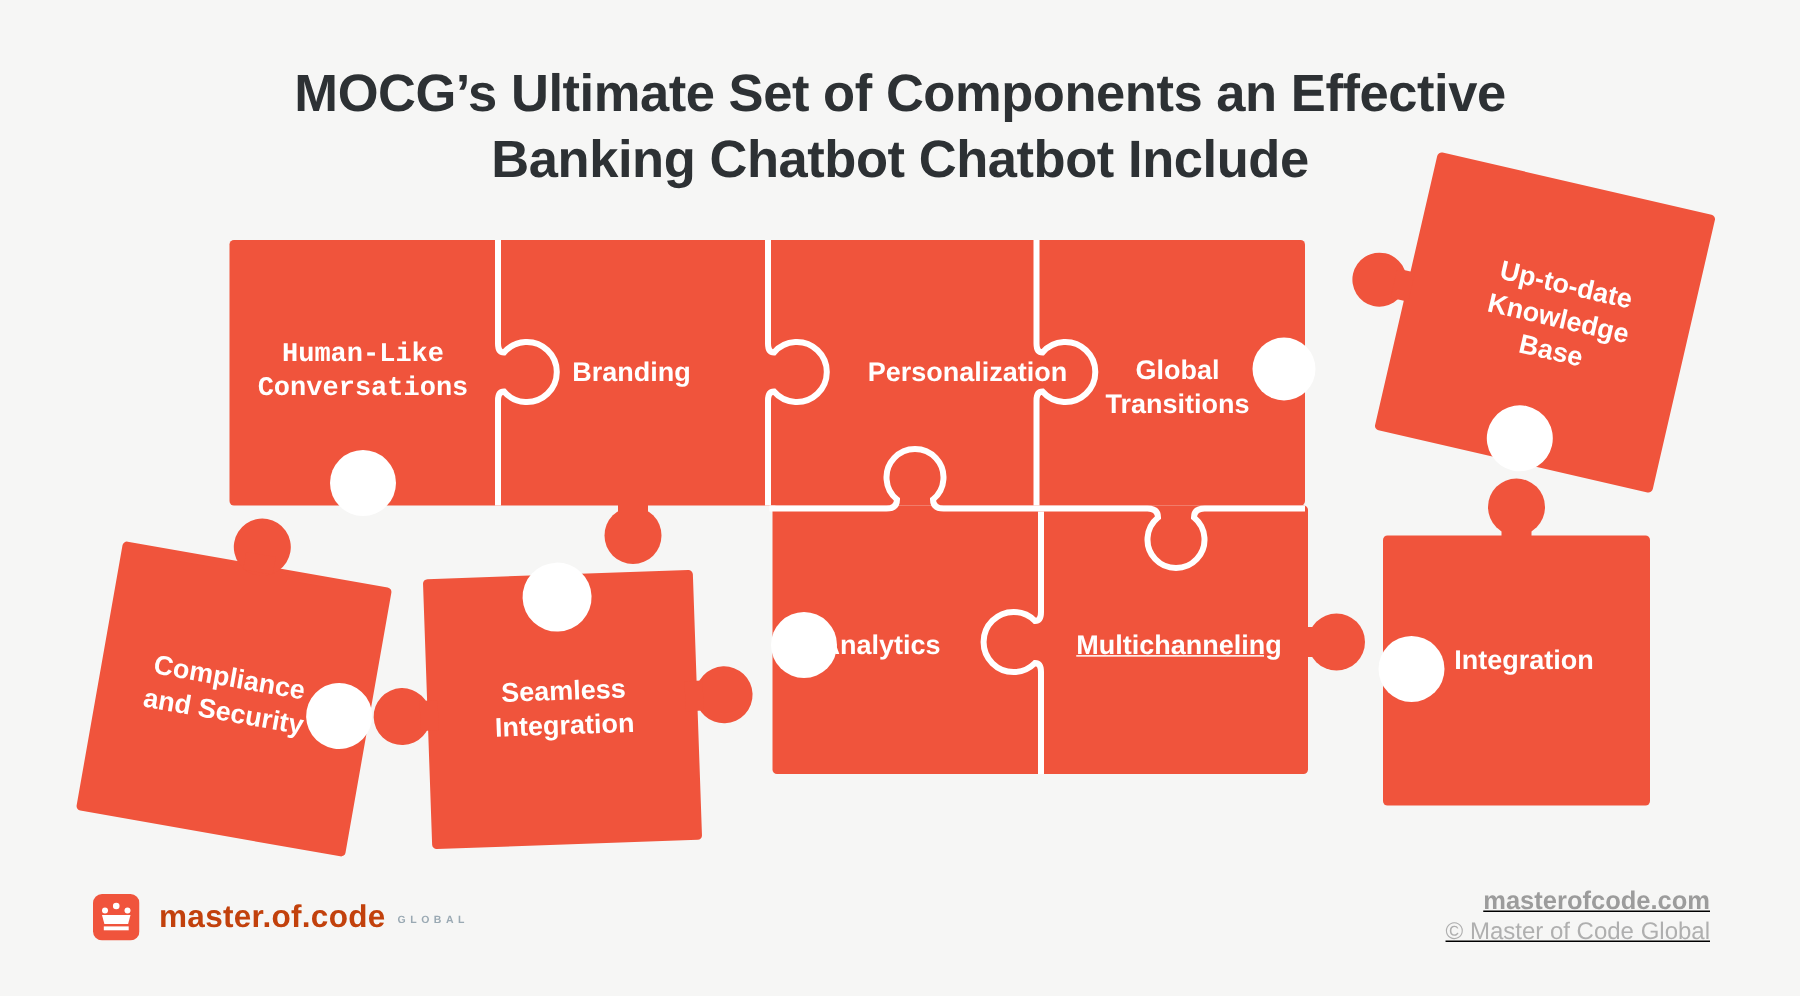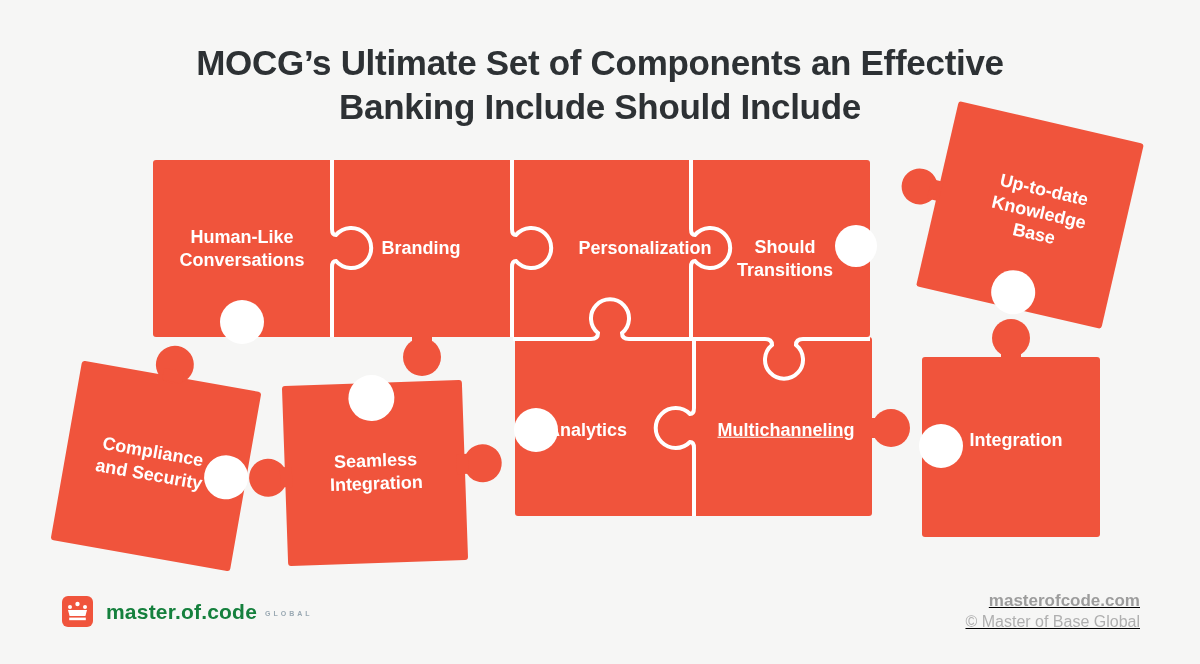--- a/index.html
+++ b/index.html
@@ -21,41 +21,41 @@
     position:absolute;color:#FFFFFF;font-weight:700;font-size:18px;
     line-height:1.25;text-align:center;transform:translate(-50%,-50%);
     width:max-content;
   }
   .rot13{transform:translate(-50%,-50%) rotate(13deg);}
   .rot10{transform:translate(-50%,-50%) rotate(10deg);}
   .rotm2{transform:translate(-50%,-50%) rotate(-2deg);}
   .footer-left{position:absolute;left:62px;top:596px;display:flex;align-items:center;}
   .logo-box{width:31px;height:31px;flex:0 0 auto;}
   .brand{
-    margin-left:13px;font-size:21px;font-weight:700;color:#15803d;
+    margin-left:13px;font-size:21px;font-weight:700;color:#c2410c;
     letter-spacing:0.2px;
   }
   .brand-suffix{
     margin-left:8px;font-size:7px;font-weight:700;color:#9AA9B3;
     letter-spacing:3px;margin-top:3px;
   }
   .footer-right{
     position:absolute;right:60px;top:590px;text-align:right;line-height:21px;text-decoration:underline;
   }
   .site{font-size:17px;font-weight:700;color:#9C9C9C;}
   .copyright{font-size:16px;font-weight:400;color:#AFAFAF;}
 </style>
 </head>
 <body>
 
 <div class="stage">
 
   <div class="title">
     <div>MOCG’s Ultimate Set of Components an Effective</div>
-    <div>Banking Include Should Include</div>
+    <div>Banking Chatbot Chatbot Include</div>
   </div>
 
   <svg class="puzzle-svg" width="1200" height="664" viewBox="0 0 1200 664">
 
     <g>
       <rect class="pc" x="153" y="160" width="717" height="177" rx="3"></rect>
     </g>
 
     <g>
       <rect class="pc" x="515" y="337" width="357" height="179" rx="3"></rect>
@@ -102,24 +102,24 @@
 
     <path class="seam" d="M332,160 L332,229 Q332,235 336,235 A20,20 0 1 1 336,261 Q332,261 332,267 L332,337"></path>
     <path class="seam" d="M512,160 L512,229 Q512,235 516,235 A20,20 0 1 1 516,261 Q512,261 512,267 L512,337"></path>
     <path class="seam" d="M691,160 L691,229 Q691,235 695,235 A20,20 0 1 1 695,261 Q691,261 691,267 L691,337"></path>
 
     <path class="seam" d="M513,339 H591 Q598,339 598,333 A19,19 0 1 1 622,333 Q622,339 629,339 H765 Q772,339 772,345 A19,19 0 1 0 796,345 Q796,339 803,339 H870"></path>
 
     <path class="seam" d="M694,341 L694,408 Q694,414 690,414 A20,20 0 1 0 690,442 Q694,442 694,448 L694,516"></path>
   </svg>
 
-  <div class="piece-label" style="left:242px;top:248px;width:145px;">Human-Like Conversations</div>
+  <div class="piece-label" style="left:242px;top:248px;width:145px;font-family:Liberation Mono, monospace;">Human-Like Conversations</div>
   <div class="piece-label" style="left:421px;top:248px;">Branding</div>
   <div class="piece-label" style="left:601px;top:248px;margin-left:44px;">Personalization</div>
-  <div class="piece-label" style="left:785px;top:258px;width:110px;">Should Transitions</div>
+  <div class="piece-label" style="left:785px;top:258px;width:110px;">Global Transitions</div>
   <div class="piece-label rot13" style="left:1039px;top:212px;width:100px;">Up-to-date Knowledge Base</div>
   <div class="piece-label rot10" style="left:151px;top:463px;width:118px;">Compliance and Security</div>
   <div class="piece-label rotm2" style="left:376px;top:472px;width:125px;">Seamless Integration</div>
   <div class="piece-label" style="left:587px;top:430px;">Analytics</div>
   <div class="piece-label" style="left:786px;top:430px;text-decoration:underline;">Multichanneling</div>
   <div class="piece-label" style="left:1016px;top:440px;">Integration</div>
 
   <div class="footer-left">
     <svg class="logo-box" viewBox="0 0 31 31">
       <rect x="0" y="0" width="31" height="31" rx="6" fill="#F0543C"></rect>
@@ -128,16 +128,16 @@
       <circle cx="23" cy="11" r="2" fill="#FFFFFF"></circle>
       <path d="M6,14 L25,14 L23.4,20 L7.6,20 Z" fill="#FFFFFF"></path>
       <rect x="7.2" y="21.6" width="16.6" height="2.6" fill="#FFFFFF"></rect>
     </svg>
     <span class="brand">master.of.code</span>
     <span class="brand-suffix">GLOBAL</span>
   </div>
 
   <div class="footer-right">
     <div class="site">masterofcode.com</div>
-    <div class="copyright">© Master of Base Global</div>
+    <div class="copyright">© Master of Code Global</div>
   </div>
 
 </div>
 
 </body></html>

